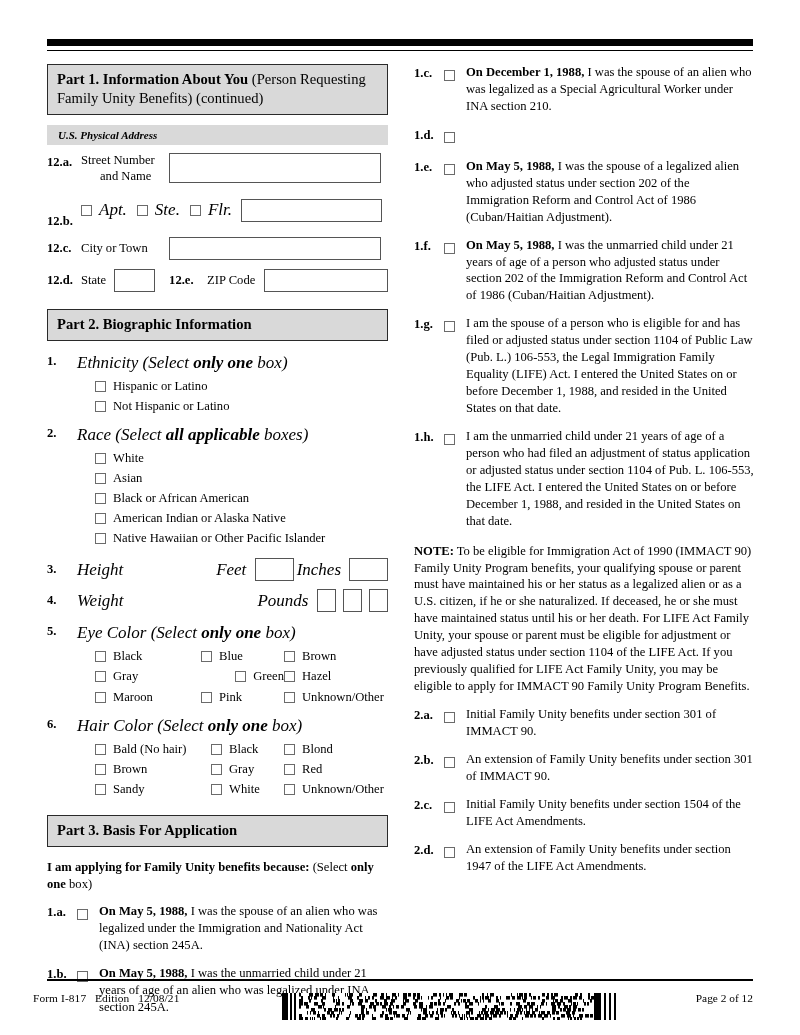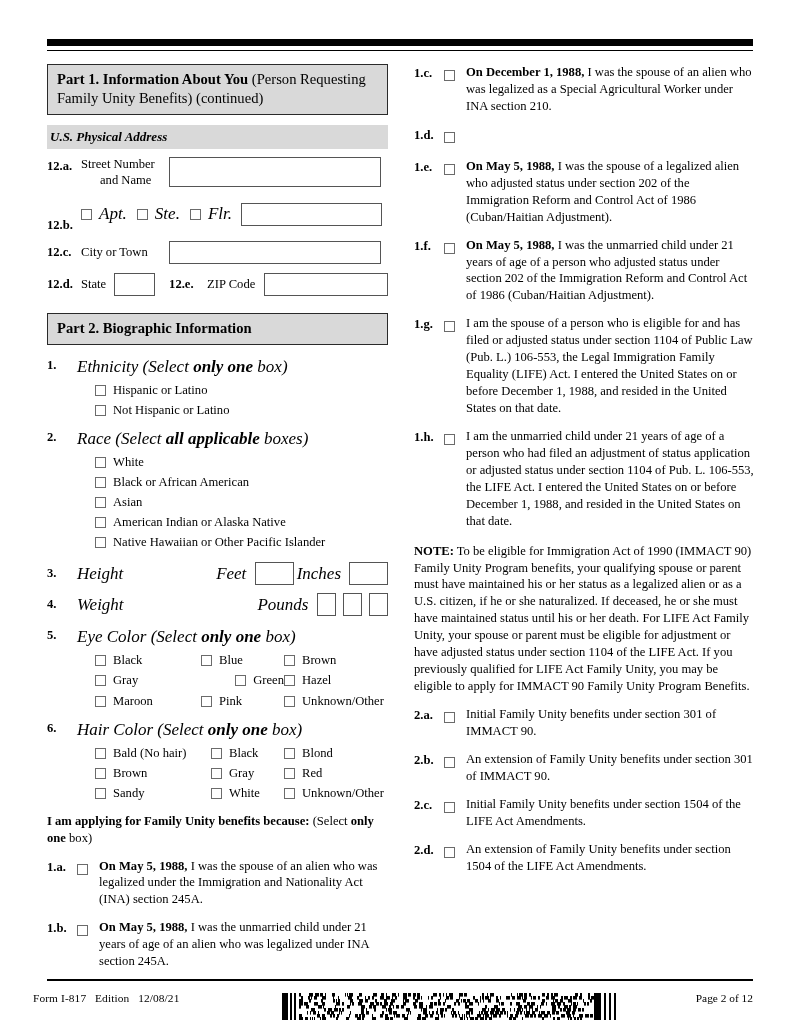--- a/index.html
+++ b/index.html
@@ -53,22 +53,22 @@
     background: #d9d9d9;
     padding: 5px 8px 6px 9px;
     font-size: 14.6px;
     line-height: 1.30;
     box-sizing: border-box;
   }
   .part-header .b { font-weight: bold; }
 
   .sub-header {
     background: #d9d9d9;
-    padding: 4px 8px 4px 3px;
-    font-size: 13px;
+    padding: 4px 8px 4px 11px;
+    font-size: 11px;
     font-weight: bold;
     font-style: italic;
     margin-top: 10px;
   }
 
   
   .row {
     display: flex;
     align-items: flex-start;
     margin-top: 9px;
@@ -288,25 +288,25 @@
       <div class="num num-w30">2.</div>
       <div class="lbl"><span>Race (Select </span><b>all applicable</b><span> boxes)</span></div>
     </div>
     <div style="margin-left:48px;margin-top:2px;">
       <div class="cbline">
         <span class="cb"></span>
         <span class="t">White</span>
       </div>
       <div class="cbline">
         <span class="cb"></span>
-        <span class="t">Black or African American</span>
+        <span class="t">Asian</span>
       </div>
       <div class="cbline">
         <span class="cb"></span>
-        <span class="t">Asian</span>
+        <span class="t">Black or African American</span>
       </div>
       <div class="cbline">
         <span class="cb"></span>
         <span class="t">American Indian or Alaska Native</span>
       </div>
       <div class="cbline">
         <span class="cb"></span>
         <span class="t">Native Hawaiian or Other Pacific Islander</span>
       </div>
     </div>
@@ -420,20 +420,23 @@
             <span class="cb"></span>
             <span class="t">White</span>
           </div>
         <div class="cell">
             <span class="cb"></span>
             <span class="t">Unknown/Other</span>
           </div>
       </div>
     </div>
 
+    <div class="part-header" style="margin-top:18px;">
+      <span class="b">Part 3.  Basis For Application</span>
+    </div>
 
     <div class="lead"><span class="bb">I am applying for Family Unity benefits because:</span><span class="reg">  (Select </span><span class="bb">only one</span><span class="reg"> box)</span></div>
 
     <div class="stmt">
       <div class="id">1.a.</div>
       <div class="box"><span class="cb"></span></div>
       <div class="txt"><b>On May 5, 1988,</b><span> I was the spouse of an alien who was legalized under the Immigration and Nationality Act (INA) section 245A.</span></div>
     </div>
 
     <div class="stmt">
@@ -498,21 +501,21 @@
 
     <div class="stmt">
       <div class="id">2.c.</div>
       <div class="box"><span class="cb"></span></div>
       <div class="txt">Initial Family Unity benefits under section 1504 of the LIFE Act Amendments.</div>
     </div>
 
     <div class="stmt">
       <div class="id">2.d.</div>
       <div class="box"><span class="cb"></span></div>
-      <div class="txt">An extension of Family Unity benefits under section 1504 of the LIFE Act Amendments.</div>
+      <div class="txt">An extension of Family Unity benefits under section 1947 of the LIFE Act Amendments.</div>
     </div>
 
   </div>
 
   <div class="foot-rule"></div>
 
   <div class="foot-left">
     <span>Form I-817</span>&nbsp;&nbsp;&nbsp;<span>Edition</span>&nbsp;&nbsp;&nbsp;<span>12/08/21</span>
   </div>
 

